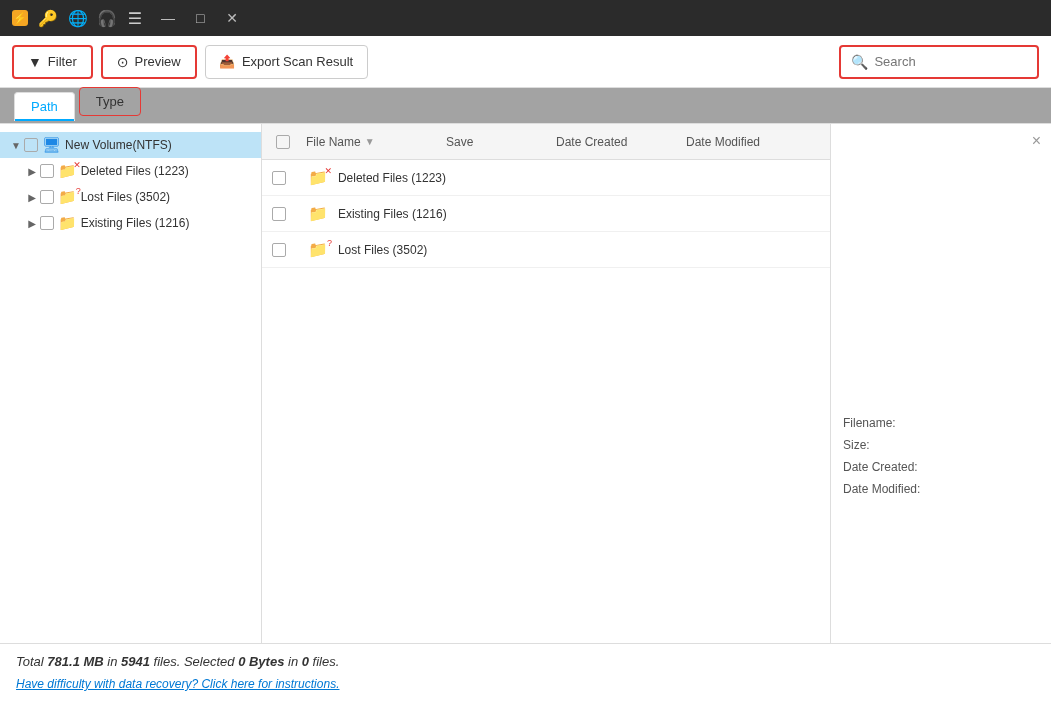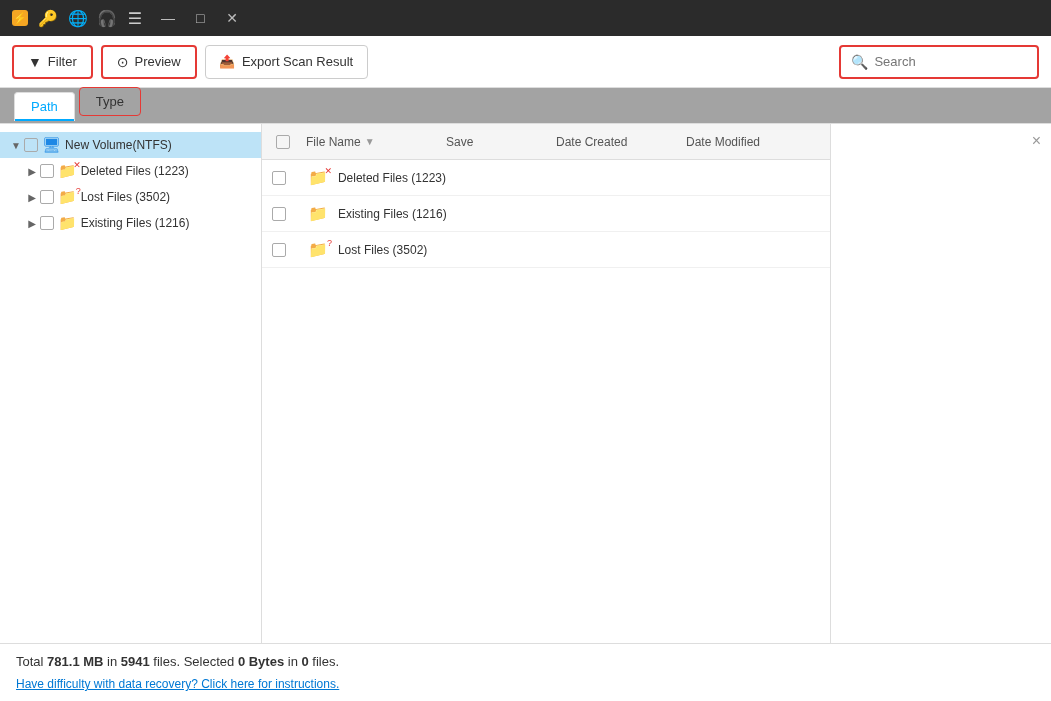--- a/index.html
+++ b/index.html
@@ -320,20 +320,21 @@
       background: #ffffff;
       border-top: 1px solid #ddd;
       height: 58px;
       display: flex;
       align-items: center;
       padding: 0 16px;
       flex-shrink: 0;
     }
     #statusbar .status-text-area {
       flex: 1;
+      font-style: italic;
     }
     #statusbar .status-main {
       font-size: 13px;
       color: #333;
     }
     #statusbar .status-main strong {
       font-weight: 700;
     }
     #statusbar .status-link {
       font-size: 12px;
@@ -522,20 +523,34 @@
           <div class="col-size"></div>
           <div class="col-datecreated"></div>
           <div class="col-datemodified"></div>
         </div>
 
       </div>
     </div>
 
     <div id="info-panel">
       <span class="close-x">×</span>
+      <div class="info-area">
+        <div class="info-row">
+          <span class="info-label">Filename:</span>
+        </div>
+        <div class="info-row">
+          <span class="info-label">Size:</span>
+        </div>
+        <div class="info-row">
+          <span class="info-label">Date Created:</span>
+        </div>
+        <div class="info-row">
+          <span class="info-label">Date Modified:</span>
+        </div>
+      </div>
     </div>
 
   </div>
 </div>
 
 <div id="statusbar">
   <div class="status-text-area">
     <div class="status-main">
       <span>Total </span><strong>781.1 MB</strong><span> in </span><strong>5941</strong><span> files.  Selected </span><strong>0 Bytes</strong><span> in </span><strong>0</strong><span> files.</span>
     </div>

